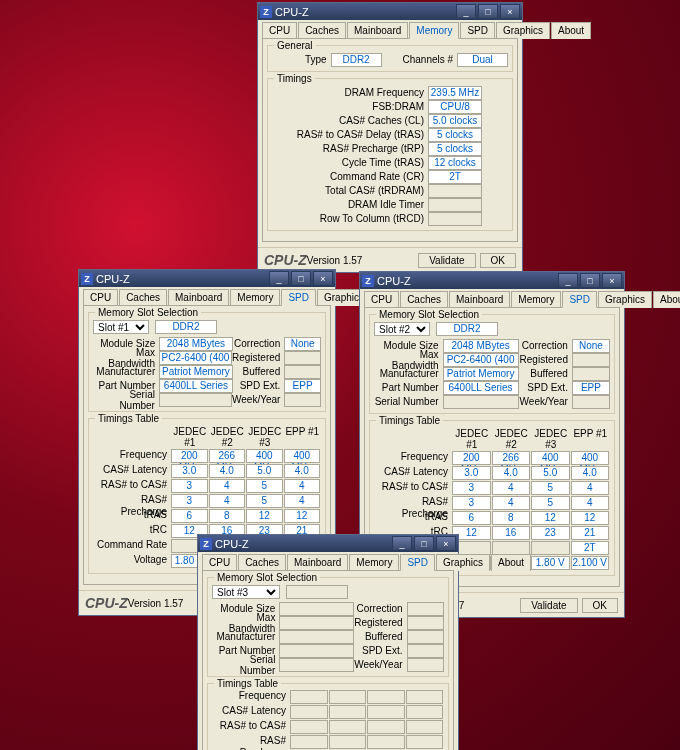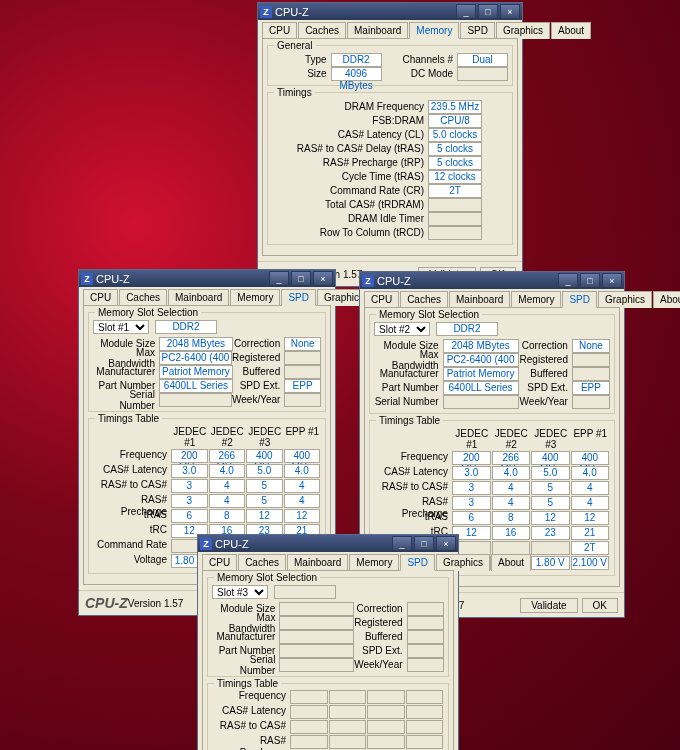--- a/index.html
+++ b/index.html
@@ -53,40 +53,34 @@
   </div>
   <div class="content">
     <div class="grp">
       <span class="grp-title">General</span>
       <div class="row">
         <span class="lbl" style="width:58px">Type</span>
         <span class="val" style="width:52px">DDR2</span>
         <span class="lbl" style="width:76px">Channels #</span>
         <span class="val" style="width:52px">Dual</span>
       </div>
-      <div class="row">
-        <span class="lbl" style="width:58px">Size</span>
-        <span class="val" style="width:52px">4096 MBytes</span>
-        <span class="lbl" style="width:76px">DC Mode</span>
-        <span class="val empty" style="width:52px"></span>
-      </div>
     </div>
     <div class="grp">
       <span class="grp-title">Timings</span>
       <div id="mem-timings">
           <div class="row">
             <span class="lbl" style="width:152px">DRAM Frequency</span>
             <span class="val" style="width:52px">239.5 MHz</span>
           </div>
           <div class="row">
             <span class="lbl" style="width:152px">FSB:DRAM</span>
             <span class="val" style="width:52px">CPU/8</span>
           </div>
           <div class="row">
-            <span class="lbl" style="width:152px">CAS# Latency (CL)</span>
+            <span class="lbl" style="width:152px">CAS# Caches (CL)</span>
             <span class="val" style="width:52px">5.0 clocks</span>
           </div>
           <div class="row">
             <span class="lbl" style="width:152px">RAS# to CAS# Delay (tRAS)</span>
             <span class="val" style="width:52px">5 clocks</span>
           </div>
           <div class="row">
             <span class="lbl" style="width:152px">RAS# Precharge (tRP)</span>
             <span class="val" style="width:52px">5 clocks</span>
           </div>
@@ -369,21 +363,21 @@
       <div class="tab">Mainboard</div>
       <div class="tab">Memory</div>
       <div class="tab active">SPD</div>
       <div class="tab">Graphics</div>
       <div class="tab">About</div>
     </div>
   <div class="content">
     <div class="grp">
       <span class="grp-title">Memory Slot Selection</span>
       <div class="row" style="margin-bottom:4px">
-        <select class="sel" style="width:56px"><option>Slot #3</option></select>
+        <select class="sel" style="width:68px"><option>Slot #3</option></select>
         <span class="val empty" style="width:60px;margin-left:6px"></span>
       </div>
       <div class="row">
           <span class="lbl" style="width:68px">Module Size</span>
           <span class="val empty" style="width:78px"></span>
           <span class="lbl" style="width:52px">Correction</span>
           <span class="val empty" style="width:38px"></span>
         </div>
         <div class="row">
           <span class="lbl" style="width:68px">Max Bandwidth</span>

